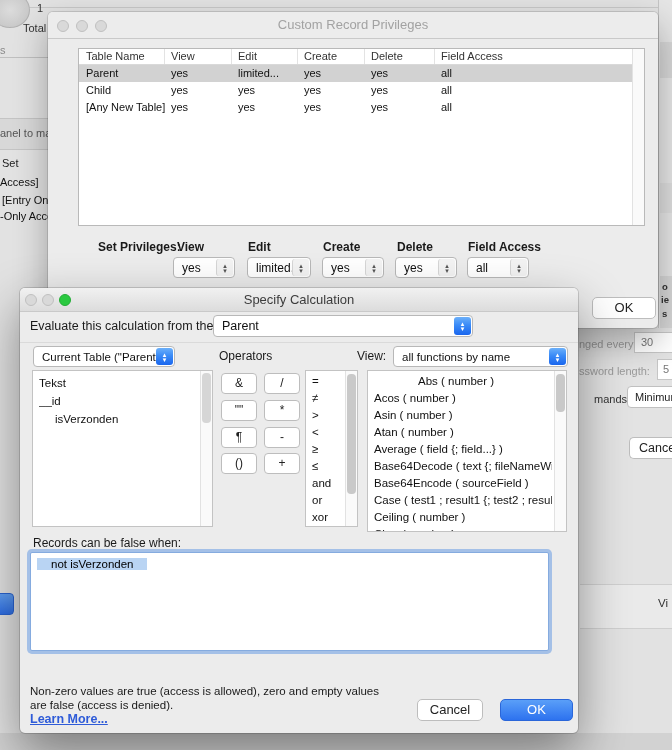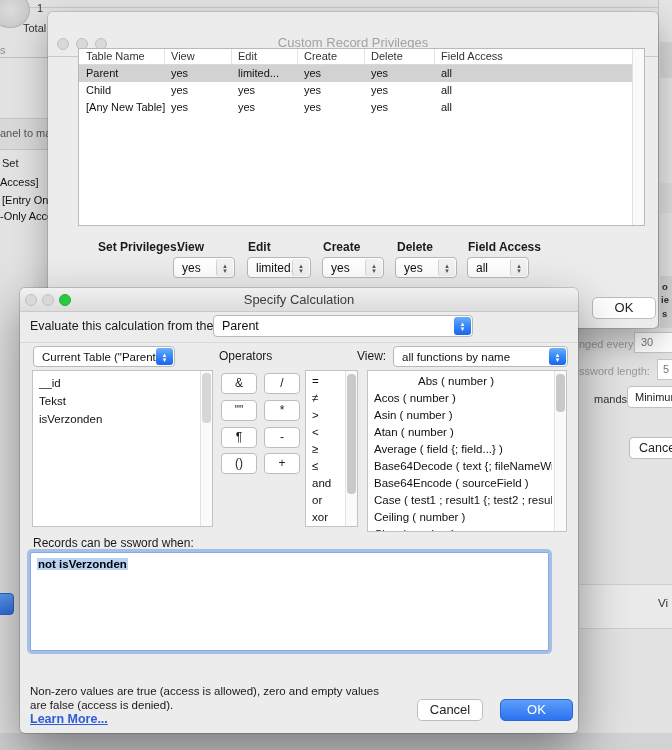--- a/index.html
+++ b/index.html
@@ -5,21 +5,21 @@
   html,body{margin:0;padding:0;}
   #screen{position:relative;width:672px;height:750px;overflow:hidden;
           background:#e2e2e2;font-family:"Liberation Sans",sans-serif;
           -webkit-font-smoothing:antialiased;}
   .abs{position:absolute;}
   
   .win{position:absolute;background:#ececec;border-radius:5px;
        box-shadow:0 0 0 1px rgba(0,0,0,0.12),0 14px 34px rgba(0,0,0,0.30);}
   .titlebar{position:absolute;left:0;right:0;top:0;border-radius:5px 5px 0 0;
             border-bottom:1px solid #c9c9c9;}
-  .titlebar.inactive{background:#ececec;margin-top:18px;}
+  .titlebar.inactive{background:#ececec;}
   .titlebar.active{background:linear-gradient(#f1f1f1,#dcdcdc);}
   .title{display:block;text-align:center;font-size:13px;white-space:nowrap;}
   .light{position:absolute;width:12px;height:12px;border-radius:50%;}
   .light.dim{background:#d9d9d9;border:1px solid #c0c0c0;box-sizing:border-box;}
   .light.green{background:#2ac940;border:1px solid #23ad36;box-sizing:border-box;}
   
   .popup{position:absolute;background:#fff;border:1px solid #b8b8b8;border-radius:4px;
          box-sizing:border-box;overflow:hidden;}
   .popup .pv{position:absolute;left:8px;top:50%;transform:translateY(-50%);
              font-size:12px;color:#111;white-space:nowrap;}
@@ -44,21 +44,21 @@
   .tbl{position:absolute;background:#fff;border:1px solid #b9b9b9;box-sizing:border-box;overflow:hidden;}
   .th{position:absolute;font-size:11px;color:#333;white-space:nowrap;}
   .td{position:absolute;font-size:11px;color:#111;white-space:nowrap;}
   .vline{position:absolute;top:0;height:15px;width:1px;background:#e3e3e3;}
   .rowsel{position:absolute;left:0;right:12px;height:17px;background:#d2d2d2;}
   .lbl{position:absolute;font-size:12px;font-weight:bold;color:#1a1a1a;white-space:nowrap;}
   
   .formula{position:absolute;background:#fff;border:1px solid #85abdf;border-radius:2px;
            box-sizing:border-box;box-shadow:0 0 0 3px rgba(106,156,228,0.55);}
   .selTxt{position:absolute;left:6px;top:5px;font-size:11.5px;color:#000;background:#b9d4f3;
-          padding:0 1px;white-space:pre;font-weight:bold;}
+          padding:0 14px;white-space:pre;}
   .link{position:absolute;font-size:12.5px;font-weight:bold;color:#2e5bd8;
         text-decoration:underline;white-space:nowrap;cursor:pointer;}
   .frag{position:absolute;white-space:nowrap;}
 </style>
 </head>
 <body>
 
 <div id="screen">
 
   <div class="abs" style="left:0;top:7px;width:672px;height:1px;background:#c8c8c8;"></div>
@@ -238,23 +238,23 @@
     <div class="popup" style="left:373px;top:58px;width:175px;height:21px;">
       <span class="pv" style="font-size:11.5px;">all functions by name</span>
       <span class="stp blue">
           <i>▴</i>
           <i>▾</i>
         </span>
     </div>
 
     <div class="listbox" style="left:12px;top:82px;width:181px;height:157px;">
       <div style="padding:3px 0 0 6px;">
+        <span class="li" style="line-height:18px;">Tekst</span>
         <span class="li" style="line-height:18px;">__id</span>
-        <span class="li" style="line-height:18px;">Tekst</span>
-        <span class="li" style="line-height:18px;">isVerzonden</span>
+        <span class="li" style="line-height:18px;margin-left:16px;">isVerzonden</span>
       </div>
       <div class="sbar">
           <div class="thumb" style="top:2px;height:50px;background:#d6d6d6;"></div>
         </div>
     </div>
 
     <div class="btn" style="left:201px;top:85px;width:36px;height:21px;line-height:19px;font-size:12px;border-radius:4px;"><span>&amp;</span></div>
     <div class="btn" style="left:244px;top:85px;width:36px;height:21px;line-height:19px;font-size:12px;border-radius:4px;"><span>/</span></div>
     <div class="btn" style="left:201px;top:112px;width:36px;height:21px;line-height:19px;font-size:12px;border-radius:4px;"><span>""</span></div>
     <div class="btn" style="left:244px;top:112px;width:36px;height:21px;line-height:19px;font-size:12px;border-radius:4px;"><span>*</span></div>
@@ -292,21 +292,21 @@
         <span class="li" style="line-height:17px;">Base64Encode ( sourceField )</span>
         <span class="li" style="line-height:17px;">Case ( test1 ; result1 {; test2 ; resul...</span>
         <span class="li" style="line-height:17px;">Ceiling ( number )</span>
         <span class="li" style="line-height:17px;">Char ( number )</span>
       </div>
       <div class="sbar">
           <div class="thumb" style="top:3px;height:38px;"></div>
         </div>
     </div>
 
-    <span class="frag" style="left:13px;top:248px;font-size:12px;color:#1a1a1a;">Records can be ssword when:</span>
+    <span class="frag" style="left:13px;top:248px;font-size:12px;color:#1a1a1a;">Records can be false when:</span>
     <div class="formula" style="left:10px;top:264px;width:519px;height:99px;">
       <span class="selTxt">not isVerzonden</span>
     </div>
 
     <div class="abs" style="left:10px;top:396px;width:352px;font-size:11.5px;line-height:14px;color:#1a1a1a;">Non-zero values are true (access is allowed), zero and empty values are false (access is denied).</div>
     <span class="link" style="left:10px;top:424px;">Learn More...</span>
 
     <div class="btn" style="left:397px;top:411px;width:66px;height:22px;line-height:20px;">
       <span>Cancel</span>
     </div>

